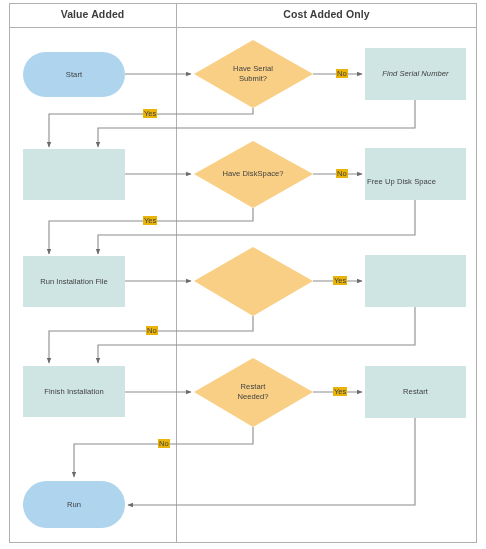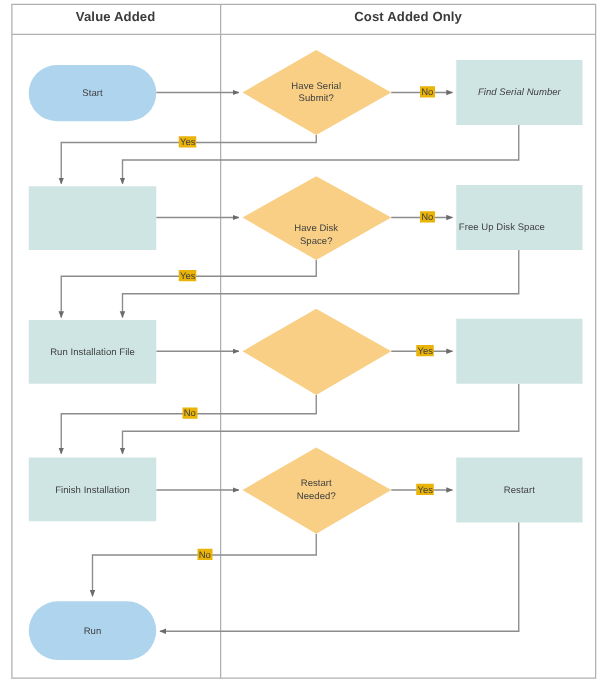--- a/index.html
+++ b/index.html
@@ -129,21 +129,21 @@
   <div class="node-label" style="left:23px;top:52px;width:102px;height:45px;">Start</div>
 
   <div class="node-label" style="left:203px;top:59px;width:100px;height:30px;flex-direction:column;">
     <span>Have Serial</span>
     <span>Submit?</span>
   </div>
 
   <div class="node-label" style="left:366px;top:48px;width:99px;height:52px;font-style:italic;">Find Serial Number</div>
 
 
-  <div class="node-label" style="left:203px;top:173px;width:100px;height:30px;flex-direction:column;justify-content:center;">
+  <div class="node-label" style="left:203px;top:159px;width:100px;height:30px;flex-direction:row;justify-content:center;">
     <span>Have Disk</span>
     <span>Space?</span>
   </div>
 
   <div class="node-label" style="left:352px;top:148px;width:99px;height:68px;">Free Up Disk Space</div>
 
   <div class="node-label" style="left:24px;top:256px;width:100px;height:51px;">Run Installation File</div>
 
 
 

